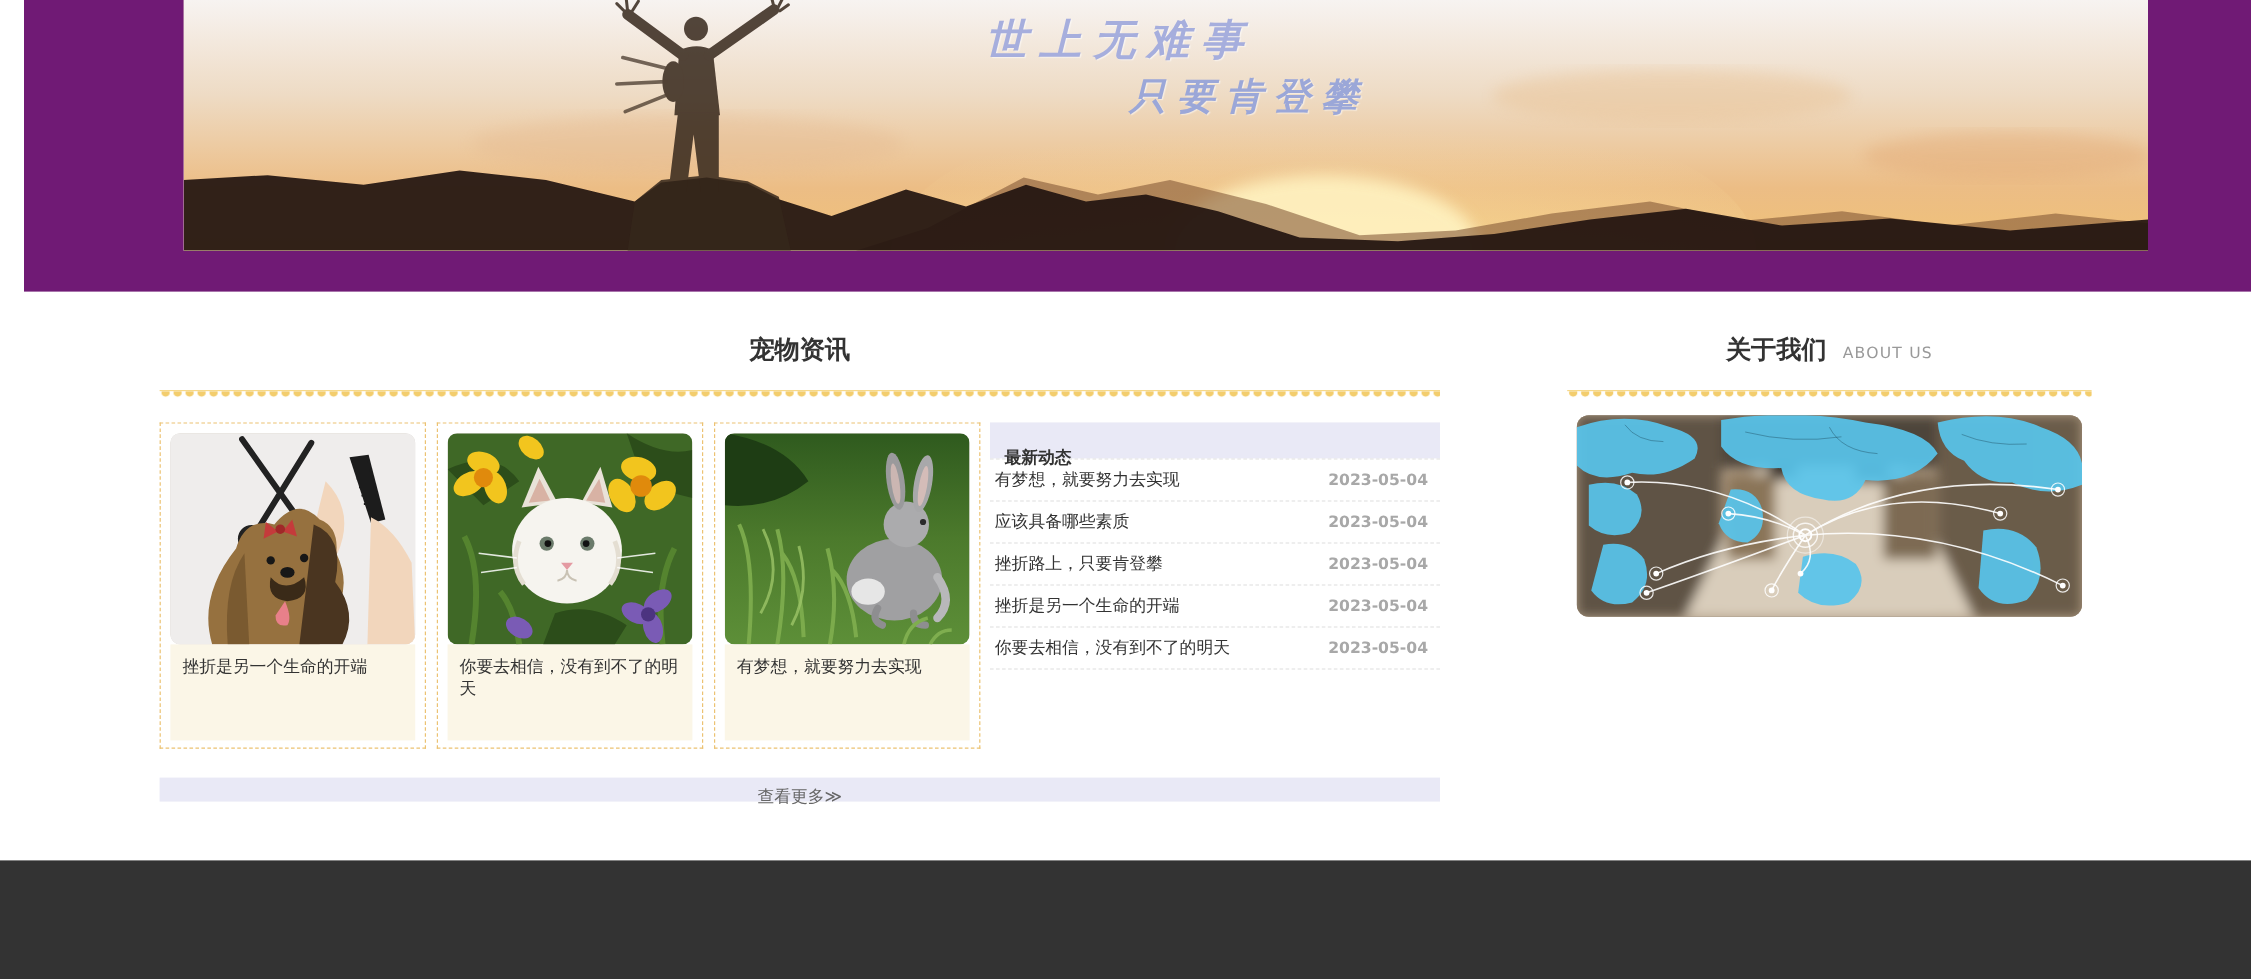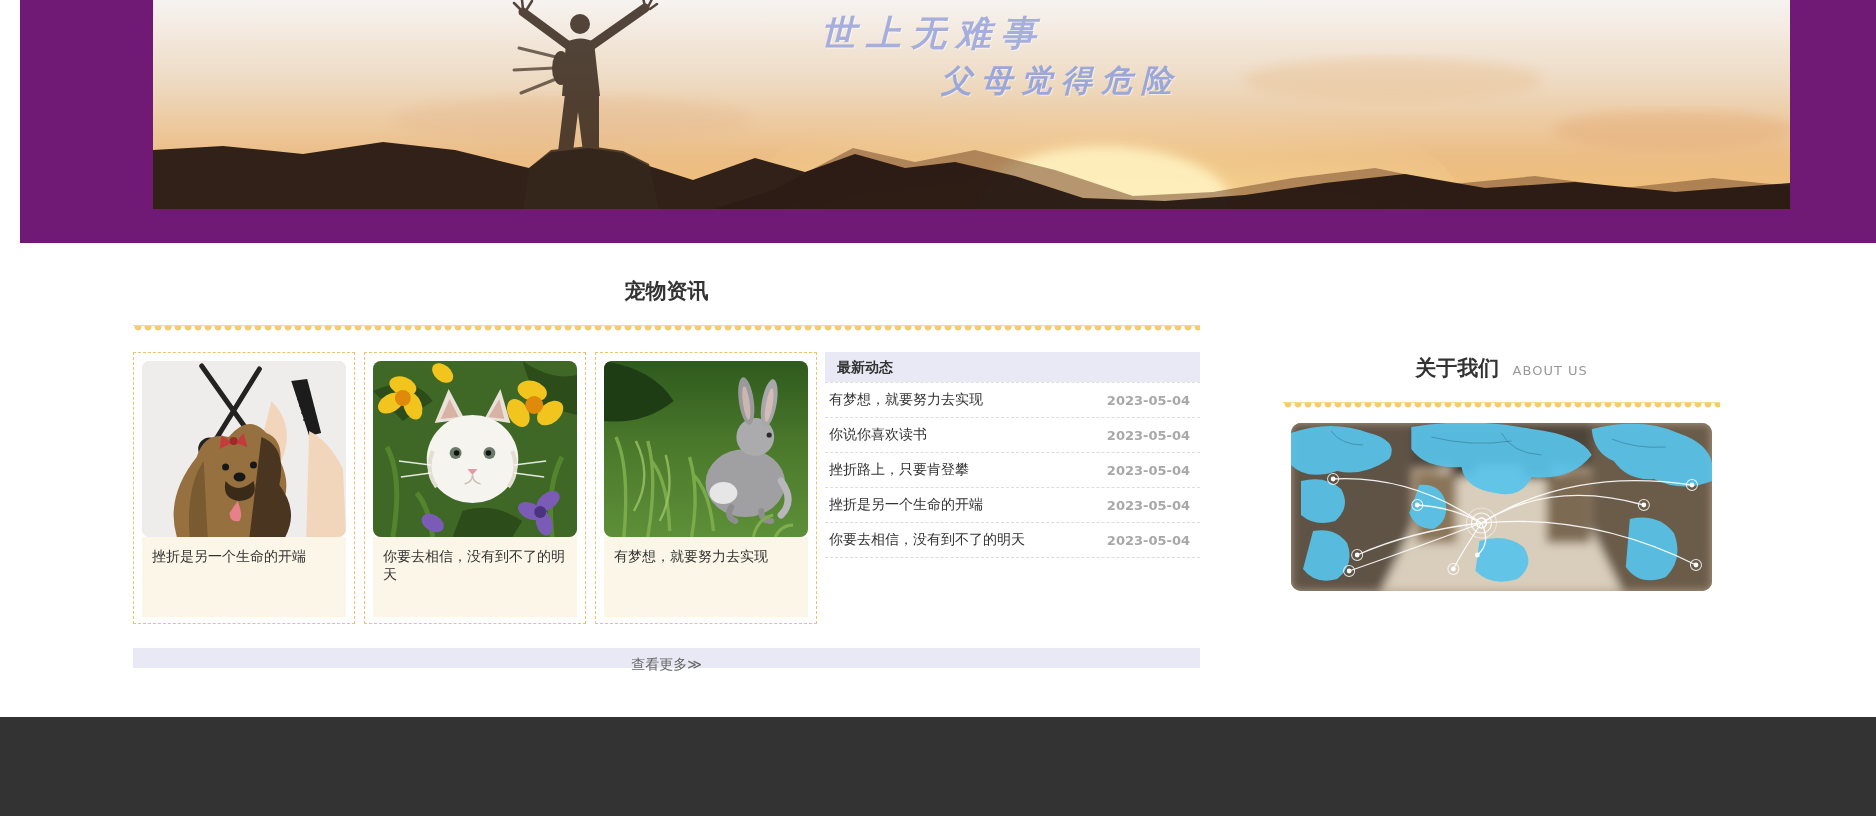--- a/index.html
+++ b/index.html
@@ -23,23 +23,23 @@
     text-shadow:1px 1px 1px rgba(255,255,255,0.55);
   }
   .slogan2 {
     position:absolute; left:788px; top:60px;
     font-size:31px; font-weight:bold; font-style:italic;
     letter-spacing:9px; color:#9ba7d8;
     text-shadow:1px 1px 1px rgba(255,255,255,0.55);
   }
   
   .content { width:1876px; height:474px; background:#ffffff; overflow:hidden; }
-  .container { width:1637px; margin-left:133px; display:flex;align-items:center; }
+  .container { width:1637px; margin-left:133px; display:flex; }
   .left-col { width:1067px; }
-  .right-col { width:437px; margin-left:83px; }
+  .right-col { width:437px; margin-left:106px; }
   .section-title {
     margin:34px 0 20px; text-align:center;
     font-size:21px; font-weight:bold; color:#333;
   }
   .section-title .sub {
     font-size:13px; font-weight:normal; color:#999; letter-spacing:1px; margin-left:6px;
   }
   .scallop {
     height:9px;
     border-top:1px solid #f6d88a;
@@ -55,21 +55,21 @@
   }
   .card-img { height:176px; border-radius:8px; overflow:hidden; background:#dcd8d2; }
   .card-img svg { display:block; width:100%; height:100%; }
   .card-caption {
     height:80px; background:#fbf6e7; padding:10px 10px 0;
     font-size:14px; color:#333; line-height:18px;
   }
   .news-list { flex:1; margin-left:8px; }
   .news-header {
     height:30px; line-height:30px; background:#e9e9f6;
-    padding:0 12px; font-size:14px; font-weight:bold; color:#333;
+    padding:15px 12px; font-size:14px; font-weight:bold; color:#333;
   }
   .news-rows { border-top:1px dashed #e0e0e0; }
   .news-row {
     height:35px; display:flex; justify-content:space-between; align-items:center;
     border-bottom:1px dashed #dddddd; padding:0 10px 0 4px;
     font-size:14px; color:#333; cursor:pointer;
   }
   .news-date { color:#a8a8a8; font-size:13px;font-weight:bold; }
   .more-bar {
     margin-top:24px; height:20px; line-height:33px; text-align:center;
@@ -127,21 +127,21 @@
         <path d="M416,46 L370,12" stroke="#36271c" stroke-width="9" stroke-linecap="round" fill="none"></path>
         <path d="M438,46 L492,8" stroke="#36271c" stroke-width="9" stroke-linecap="round" fill="none"></path>
         <path d="M368,10 l-7,-7 M370,9 l-1,-9 M374,9 l5,-8" stroke="#36271c" stroke-width="2.5" stroke-linecap="round" fill="none"></path>
         <path d="M492,6 l-2,-8 M495,7 l4,-8 M497,9 l7,-5" stroke="#36271c" stroke-width="2.5" stroke-linecap="round" fill="none"></path>
         <path d="M412,94 L404,160 L419,160 L425,112 L431,160 L446,160 L446,94 Z"></path>
         <ellipse cx="408" cy="68" rx="9" ry="17"></ellipse>
         <path d="M403,57 L366,48 M402,68 L361,70 M403,79 L368,93" stroke="#36271c" stroke-width="3" stroke-linecap="round" fill="none" opacity="0.8"></path>
       </g>
     </svg>
     <div class="slogan1">世上无难事</div>
-    <div class="slogan2">父母觉得危险</div>
+    <div class="slogan2">只要肯登攀</div>
   </div>
 </div>
 
 <div class="content">
   <div class="container">
 
     <div class="left-col">
       <h2 class="section-title">宠物资讯</h2>
       <div class="scallop"></div>
 
@@ -249,21 +249,21 @@
         </div>
 
         <div class="news-list">
           <div class="news-header">最新动态</div>
           <div class="news-rows">
             <div class="news-row">
               <span>有梦想，就要努力去实现</span>
               <span class="news-date">2023-05-04</span>
             </div>
             <div class="news-row">
-              <span>你说你喜欢读书</span>
+              <span>应该具备哪些素质</span>
               <span class="news-date">2023-05-04</span>
             </div>
             <div class="news-row">
               <span>挫折路上，只要肯登攀</span>
               <span class="news-date">2023-05-04</span>
             </div>
             <div class="news-row">
               <span>挫折是另一个生命的开端</span>
               <span class="news-date">2023-05-04</span>
             </div>

